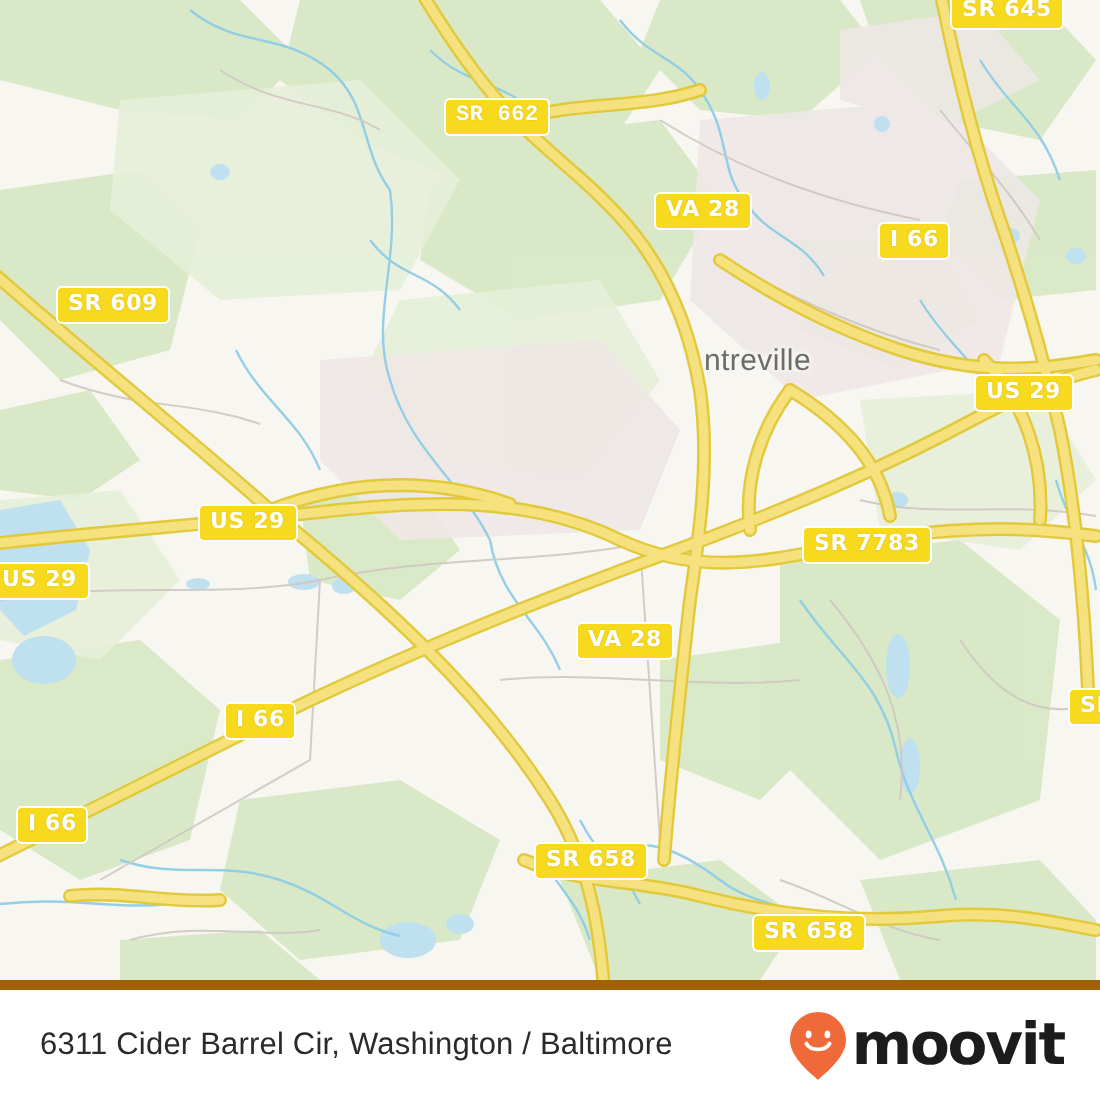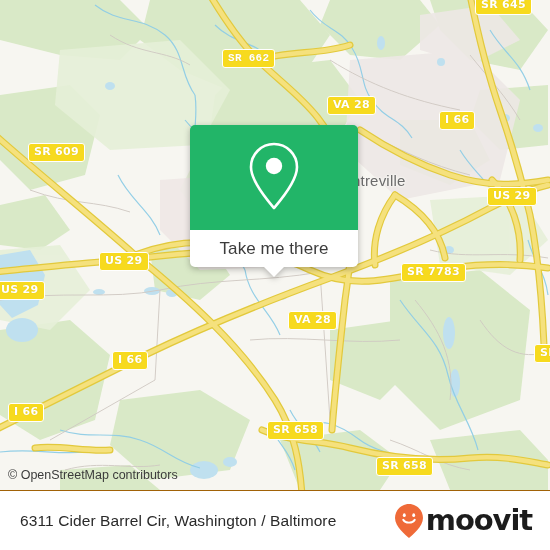--- a/index.html
+++ b/index.html
@@ -121,21 +121,21 @@
   }
 
   
   #footer {
     position: absolute;
     left: 0;
     top: 490px;
     width: 550px;
     height: 60px;
     background: #ffffff;
-    border-top: 1px solid #a16207;
+    border-top: 5px solid #a16207;
     display: flex;
     align-items: center;
     justify-content: space-between;
     padding: 0 18px 0 20px;
     box-sizing: border-box;
     z-index: 50;
   }
   #footer-address {
     font-family: "Liberation Sans", sans-serif;
     font-size: 15.5px;
@@ -310,36 +310,21 @@
     <div class="shield" style="left:99px; top:252px;">US 29</div>
     <div class="shield" style="left:401px; top:263px;text-align:right;">SR 7783</div>
     <div class="shield" style="left:-5px; top:281px;">US 29</div>
     <div class="shield" style="left:288px; top:311px;">VA 28</div>
     <div class="shield" style="left:112px; top:351px;">I 66</div>
     <div class="shield" style="left:534px; top:344px;">SR</div>
     <div class="shield" style="left:8px; top:403px;">I 66</div>
     <div class="shield" style="left:267px; top:421px;">SR 658</div>
     <div class="shield" style="left:376px; top:457px;">SR 658</div>
 
-    <div id="attribution">© OpenStreetMap contributors</div>
-
-    <div id="callout">
-      <div id="callout-top" style="background:#22b568;">
-        <span>
-          <svg width="56" height="72" viewBox="0 0 56 72" fill="none" xmlns="http://www.w3.org/2000/svg">
-            <path d="M28 4 C15.3 4 5 14.3 5 27 C5 41.5 22 61 28 68 C34 61 51 41.5 51 27 C51 14.3 40.7 4 28 4 Z" stroke="#ffffff" stroke-width="2.6" fill="none" stroke-linejoin="round"></path>
-            <circle cx="28" cy="26" r="8.2" fill="#ffffff"></circle>
-          </svg>
-        </span>
-      </div>
-      <div id="callout-bottom">
-        <span id="callout-label">Take me there</span>
-      </div>
-      <div id="callout-pointer"></div>
-    </div>
+
 
   </div>
 
   <div id="footer">
     <span id="footer-address">6311 Cider Barrel Cir, Washington / Baltimore</span>
 
     <span id="brand">
       <span style="display:inline-block;line-height:0;">
         <svg width="30" height="36" viewBox="0 0 30 36" xmlns="http://www.w3.org/2000/svg">
           <path d="M15 1 C7.3 1 1 7.3 1 15 C1 24 12 32 15 35 C18 32 29 24 29 15 C29 7.3 22.7 1 15 1 Z" fill="#ef6a38"></path>

